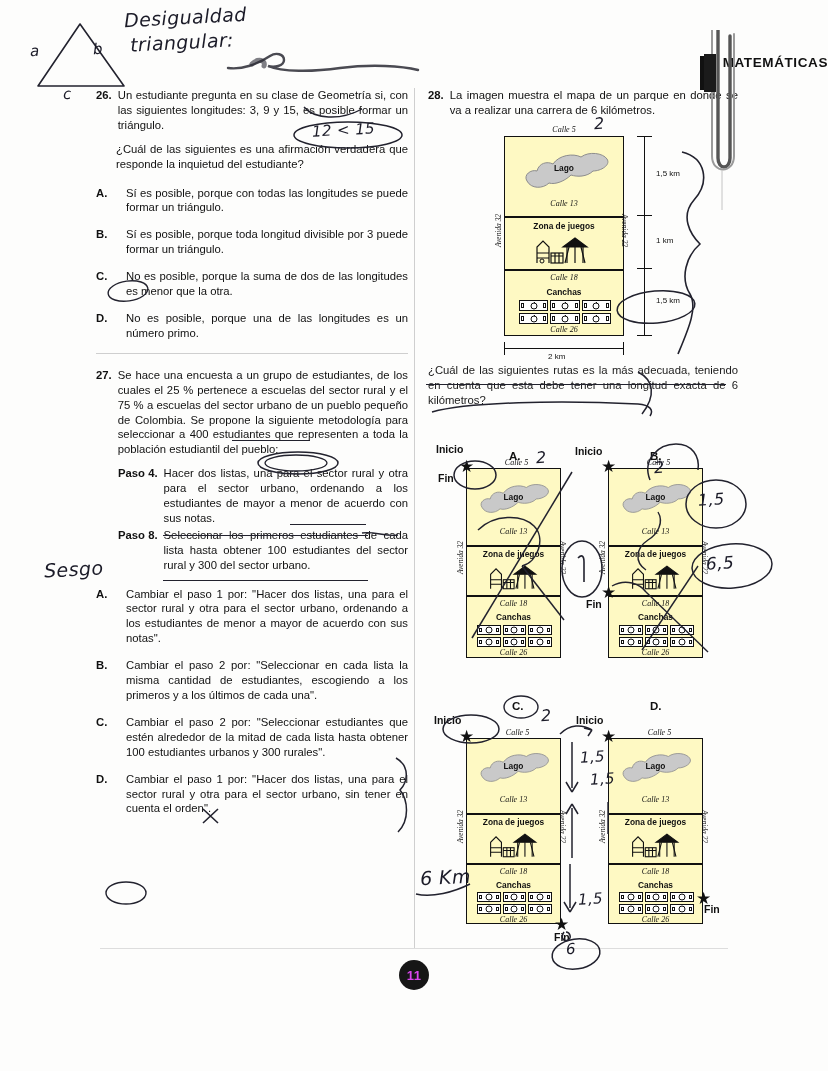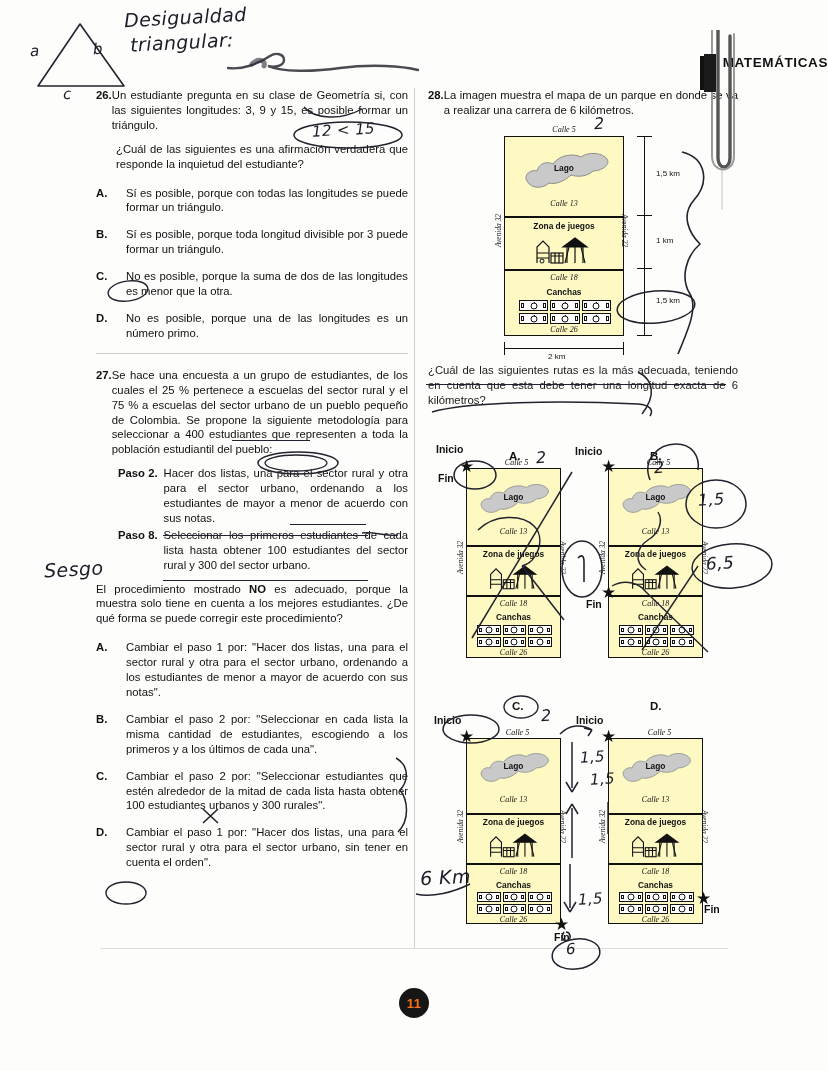--- a/index.html
+++ b/index.html
@@ -26,21 +26,21 @@
   
   .col { position: absolute; font-size: 11.3px; line-height: 1.32; color:#111; }
   .col-left  { left: 96px;  top: 88px;  width: 312px; }
   .col-right { left: 428px; top: 88px;  width: 310px; }
 
   .divider-v {
     position:absolute; left: 414px; top: 88px; width:1px; height: 860px;
     background: #cfcfcf;
   }
 
-  .q { display: flex; gap: 0; margin-bottom: 9px; }
+  .q { display: flex; gap: 6px; margin-bottom: 9px; }
   .q-num { font-weight: bold; flex: 0 0 auto; }
   .q-body { text-align: justify; }
   p.para { margin: 0 0 9px 0; text-align: justify; }
 
   .opts { margin-top: 14px; }
   .opt { display: flex; gap: 10px; margin-bottom: 12px; }
   .opt-letter { font-weight: bold; flex: 0 0 20px; position: relative; }
   .opt-text { text-align: justify; flex: 1 1 auto; }
 
   .steps { margin: 4px 0 9px 22px; }
@@ -48,25 +48,24 @@
   .step-label { font-weight: bold; flex: 0 0 auto; white-space: nowrap; }
   .step-text { text-align: justify; }
 
   b, strong { font-weight: bold; }
 
   
   .page-number {
     position: absolute; left: 50%; transform: translateX(-50%);
     top: 960px;
     width: 30px; height: 30px; border-radius: 50%;
-    background: #161616; color: #f97316;
+    background: #161616; color: #d946ef;
     font-size: 13px; font-weight: bold;
     display: flex; align-items: center; justify-content: center;
     letter-spacing: .5px;
-    margin-top: 28px;
   }
   .footer-rule {
     position: absolute; left: 100px; right: 100px; top: 948px;
     height: 1px; background: #ddd;
   }
 
   
   .map { position: absolute; }
   .map-box {
     position: absolute; border: 1.6px solid #111; background: #fef9c3;
@@ -183,30 +182,29 @@
     <div style="height:1px;background:#cfcfcf;margin:6px 0 14px 0;"></div>
 
     <div>
       <div class="q">
         <span class="q-num">27.</span>
         <span class="q-body">Se hace una encuesta a un grupo de estudiantes, de los cuales el 25 % pertenece a escuelas del sector rural y el 75 % a escuelas del sector urbano de un pueblo pequeño de Colombia. Se propone la siguiente metodología para seleccionar a 400 estudiantes que representen a toda la población estudiantil del pueblo:</span>
       </div>
 
       <div class="steps">
         <div class="step">
-          <span class="step-label">Paso 2.</span>
+          <span class="step-label">Paso 4.</span>
           <span class="step-text">Hacer dos listas, una para el sector rural y otra para el sector urbano, ordenando a los estudiantes de mayor a menor de acuerdo con sus notas.</span>
         </div>
         <div class="step">
           <span class="step-label">Paso 8.</span>
           <span class="step-text">Seleccionar los primeros estudiantes de cada lista hasta obtener 100 estudiantes del sector rural y 300 del sector urbano.</span>
         </div>
       </div>
 
-      <p class="para"><span>El procedimiento mostrado </span><b>NO</b><span> es adecuado, porque la muestra solo tiene en cuenta a los mejores estudiantes. ¿De qué forma se puede corregir este procedimiento?</span></p>
 
       <div class="opts">
         <div class="opt">
           <span class="opt-letter">A.</span>
           <span class="opt-text">Cambiar el paso 1 por: "Hacer dos listas, una para el sector rural y otra para el sector urbano, ordenando a los estudiantes de menor a mayor de acuerdo con sus notas".</span>
         </div>
         <div class="opt">
           <span class="opt-letter">B.</span>
           <span class="opt-text">Cambiar el paso 2 por: "Seleccionar en cada lista la misma cantidad de estudiantes, escogiendo a los primeros y a los últimos de cada una".</span>
         </div>

